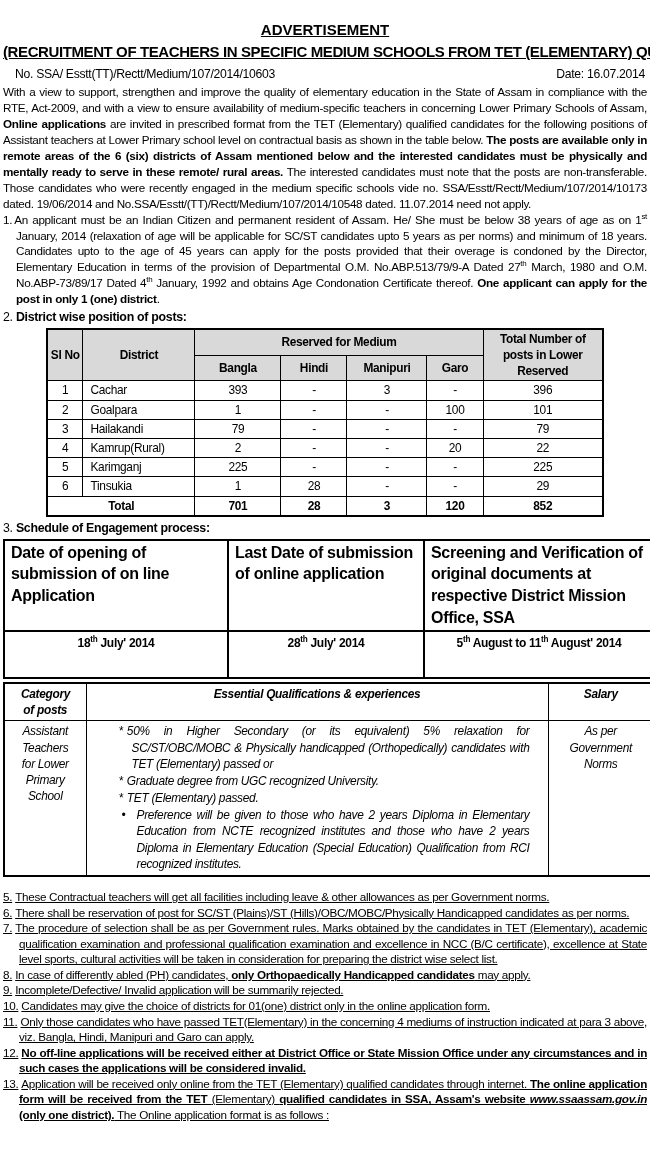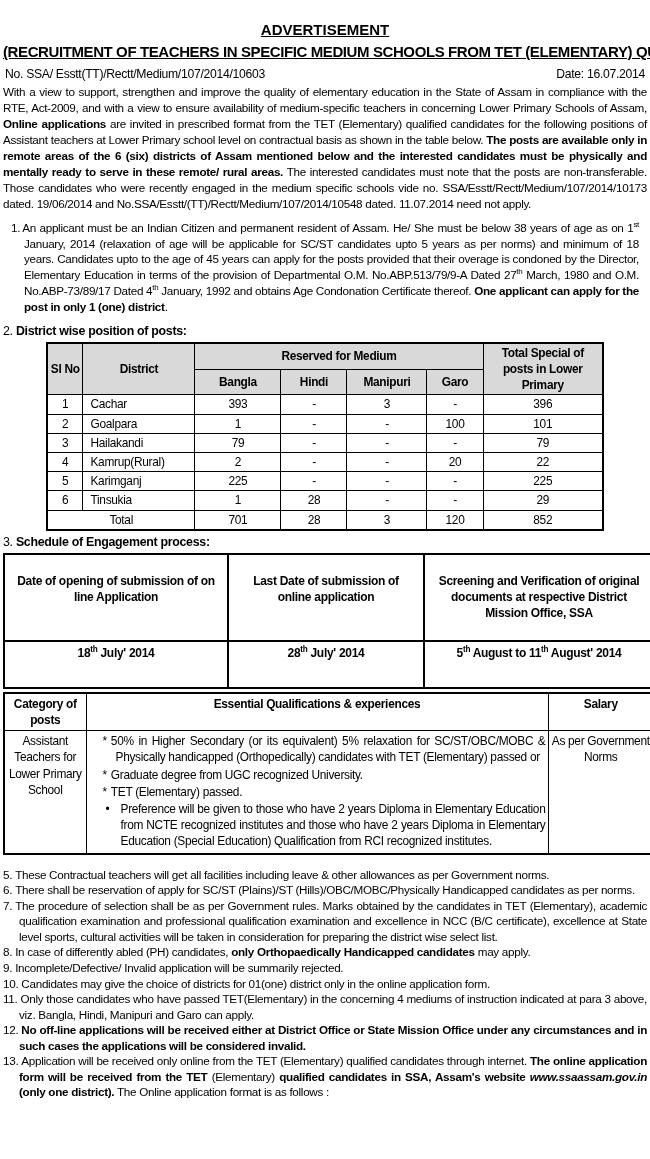--- a/index.html
+++ b/index.html
@@ -2,51 +2,51 @@
 <html><head>
 <meta charset="utf-8">
 <style>
   html,body{margin:0;padding:0;background:#ffffff;}
   .page{width:650px;box-sizing:border-box;padding:2px 3px 4px 3px;color:#000;
         font-family:"Liberation Sans",sans-serif;font-size:11.7px;letter-spacing:-0.3px;line-height:1.36;}
   .title{text-align:center;font-weight:bold;font-size:15px;letter-spacing:0;
          text-decoration:underline;margin-top:18px;}
   .subtitle{text-align:center;font-weight:bold;font-size:15px;letter-spacing:-0.4px;
             text-decoration:underline;white-space:nowrap;margin-top:2px;}
-  .refline{display:flex;justify-content:space-between;font-size:12.2px;margin:3px 2px 2px 2px;}
+  .refline{display:flex;justify-content:space-between;font-size:12.2px;margin:3px 2px 2px 12px;}
   .para{margin:0;text-align:justify;}
-  .hang{margin:8px;text-align:justify;padding-left:13px;text-indent:-13px;}
+  .hang{margin:0;text-align:justify;padding-left:13px;text-indent:-13px;}
   .hang .num{margin-right:2px;}
   .heading{font-size:12.4px;margin:2px 0 2px 0;}
   .heading .ht{font-weight:bold;}
   sup{font-size:68%;line-height:0;}
   table{border-collapse:collapse;}
   
   .dtable{table-layout:fixed;width:556px;margin:2px auto 3px auto;border:2px solid #000;}
   .dtable th,.dtable td{border:1px solid #000;text-align:center;padding:1px 2px;font-size:11.9px;overflow:hidden;}
   .dtable thead th{font-weight:bold;}
   .dtable td.dname{text-align:left;padding-left:7px;}
-  .dtable .totrow td{font-weight:normal;}
+  .dtable .totrow td{font-weight:bold;}
   
   .stable{table-layout:fixed;width:100%;border:2px solid #000;margin:2px 0 3px 0;}
-  .stable th{border:2px solid #000;font-weight:bold;text-align:center;vertical-align:top;
-             padding:18px 6px;font-size:12px;}
+  .stable th{border:2px solid #000;font-weight:bold;text-align:left;vertical-align:top;
+             padding:1px 6px;font-size:16px;}
   .stable td{border:2px solid #000;font-weight:bold;text-align:center;vertical-align:top;
              padding:3px 4px 26px 4px;font-size:12px;margin-top:11px;}
   
   .qtable{table-layout:fixed;width:100%;border:2px solid #000;margin:2px 0 3px 0;}
-  .qtable th,.qtable td{border:1.5px solid #000;padding:2px 0;font-size:11.9px;vertical-align:top;}
+  .qtable th,.qtable td{border:1.5px solid #000;padding:2px 16px;font-size:11.9px;vertical-align:top;font-style:italic;}
   .qtable th{text-align:center;font-weight:bold;}
   .qtable td.qcat,.qtable td.qsal{text-align:center;}
   .qline{padding-left:13px;text-indent:-13px;text-align:justify;margin:0 2px 1px 16px;}
   .qline .mk{margin-right:4px;}
   .qbullet{display:flex;margin:1px 2px 1px 8px;}
   .qbullet .mk{flex:0 0 26px;text-align:center;}
   .qbullet .tx{text-align:justify;flex:1;}
-  .list{margin-top:12px;}
+  .list{margin-top:12px;text-decoration:underline;}
   .li{margin:0;text-align:justify;padding-left:16px;text-indent:-16px;line-height:1.33;}
   .li .num{margin-right:3px;}
 </style>
 </head>
 <body>
 
 <div class="page">
 
   <div class="title">ADVERTISEMENT</div>
   <div class="subtitle">(RECRUITMENT OF TEACHERS IN SPECIFIC MEDIUM SCHOOLS FROM TET (ELEMENTARY) QUALIFIED CANDIDATES)</div>
@@ -73,21 +73,21 @@
         <col style="width:66px">
       <col style="width:80px">
         <col style="width:56px">
         <col style="width:120px">
     </colgroup>
     <thead style="background:#d9d9d9;">
       <tr>
         <th rowspan="2">Sl No</th>
         <th rowspan="2">District</th>
         <th colspan="4">Reserved for Medium</th>
-        <th rowspan="2">Total Special of posts in Lower Primary</th>
+        <th rowspan="2">Total Number of posts in Lower Reserved</th>
       </tr>
       <tr>
         <th>Bangla</th>
         <th>Hindi</th>
         <th>Manipuri</th>
         <th>Garo</th>
       </tr>
     </thead>
     <tbody>
       <tr>
@@ -208,21 +208,21 @@
               <span class="tx">Preference will be given to those who have 2 years Diploma in Elementary Education from NCTE recognized institutes and those who have 2 years Diploma in Elementary Education (Special Education) Qualification from RCI recognized institutes.</span>
             </div>
         </td>
         <td class="qsal">As per Government Norms</td>
       </tr>
     </tbody>
   </table>
 
   <div class="list">
     <div class="li"><span class="num">5.</span><span><span>These Contractual teachers will get all facilities including leave &amp; other allowances as per Government norms.</span></span></div>
-    <div class="li"><span class="num">6.</span><span><span>There shall be reservation of apply for SC/ST (Plains)/ST (Hills)/OBC/MOBC/Physically Handicapped candidates as per norms.</span></span></div>
+    <div class="li"><span class="num">6.</span><span><span>There shall be reservation of post for SC/ST (Plains)/ST (Hills)/OBC/MOBC/Physically Handicapped candidates as per norms.</span></span></div>
     <div class="li"><span class="num">7.</span><span><span>The procedure of selection shall be as per Government rules. Marks obtained by the candidates in TET (Elementary), academic qualification examination and professional qualification examination and excellence in NCC (B/C certificate), excellence at State level sports, cultural activities will be taken in consideration for preparing the district wise select list.</span></span></div>
     <div class="li"><span class="num">8.</span><span><span>In case of differently abled (PH) candidates, </span><span style="font-weight: 700;">only Orthopaedically Handicapped candidates</span><span> may apply.</span></span></div>
     <div class="li"><span class="num">9.</span><span><span>Incomplete/Defective/ Invalid application will be summarily rejected.</span></span></div>
     <div class="li"><span class="num">10.</span><span><span>Candidates may give the choice of districts for 01(one) district only in the online application form.</span></span></div>
     <div class="li"><span class="num">11.</span><span><span>Only those candidates who have passed TET(Elementary) in the concerning 4 mediums of instruction indicated at para 3 above, viz. Bangla, Hindi, Manipuri and Garo can apply.</span></span></div>
     <div class="li"><span class="num">12.</span><span><span style="font-weight: 700;">No off-line applications will be received either at District Office or State Mission Office under any circumstances and in such cases the applications will be considered invalid.</span></span></div>
     <div class="li"><span class="num">13.</span><span><span>Application will be received only online from the TET (Elementary) qualified candidates through internet. </span><span style="font-weight: 700;">The online application form will be received from the TET </span><span>(Elementary) </span><span style="font-weight: 700;">qualified candidates in SSA, Assam's website </span><span style="font-weight: 700; font-style: italic;">www.ssaassam.gov.in</span><span style="font-weight: 700;"> (only one district).</span><span> The Online application format is as follows :</span></span></div>
   </div>
 
 </div>

